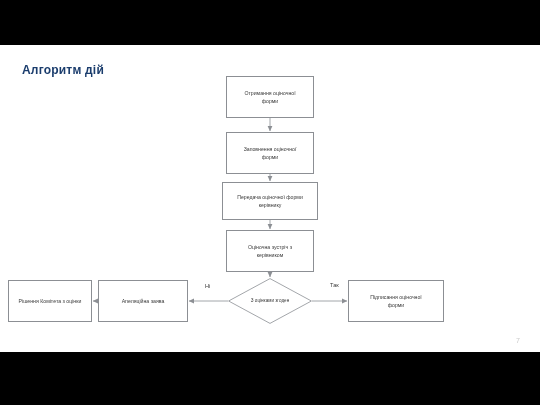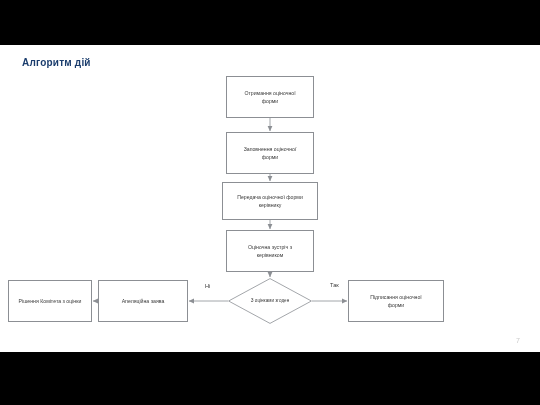--- a/index.html
+++ b/index.html
@@ -31,22 +31,22 @@
     width: 540px;
     background: #000000;
   }
   .letterbox.top  { top: 0;  height: 45px; }
   .letterbox.bottom { top: 352px; height: 53px; }
 
   
   #slide-title {
     position: absolute;
     left: 22px;
-    top: 57px;
-    font-size: 10px;
+    top: 63px;
+    font-size: 12px;
     font-weight: bold;
     color: #1b3d6d;
     letter-spacing: 0.2px;
     white-space: nowrap;
   }
 
   
   #page-number {
     position: absolute;
     left: 516px;

